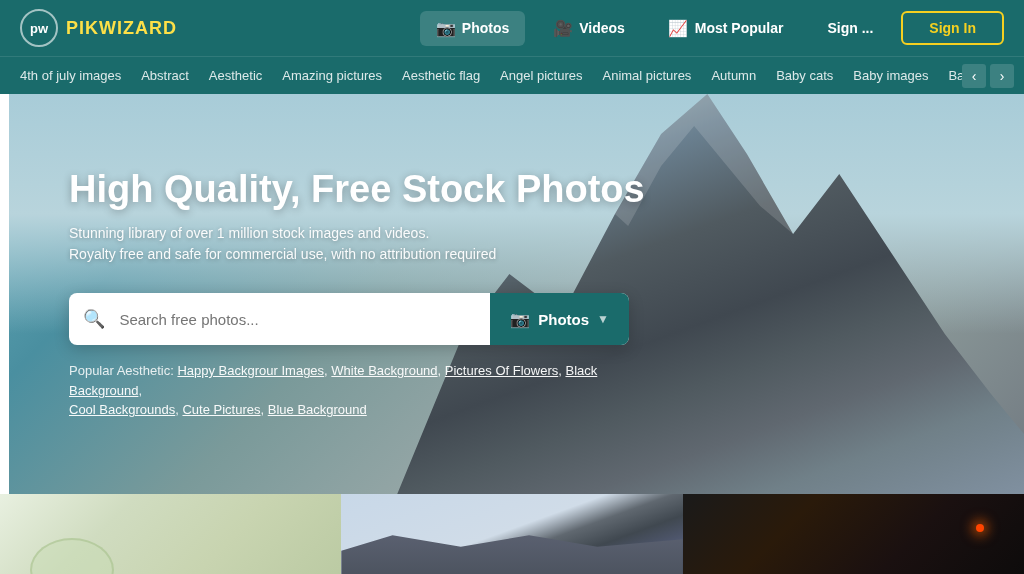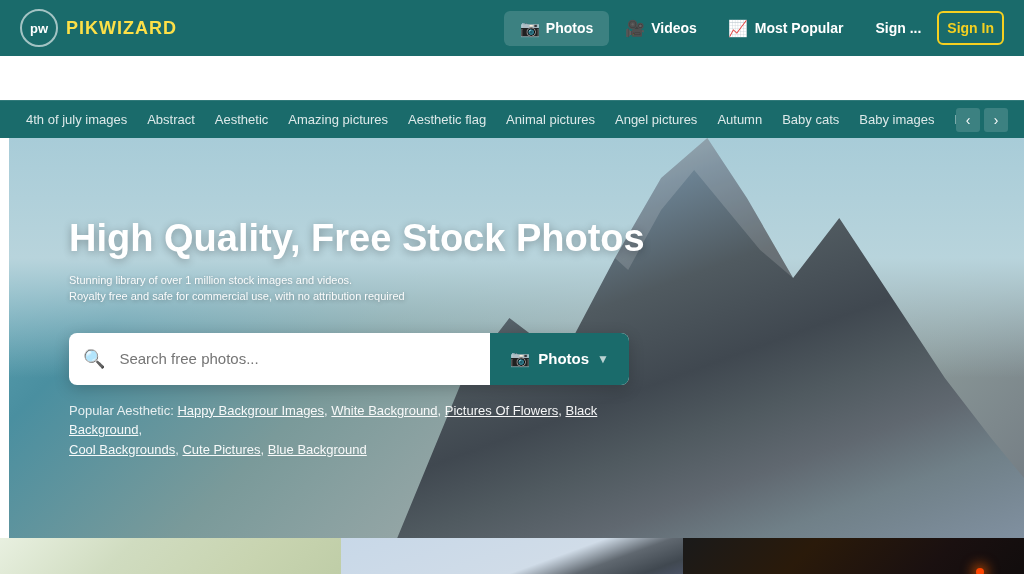--- a/index.html
+++ b/index.html
@@ -5,21 +5,21 @@
     * { margin: 0; padding: 0; box-sizing: border-box; }
     body { font-family: Arial, sans-serif; width: 1024px; overflow-x: hidden; }
 
     
     .navbar {
       background: #1a6b6b;
       display: flex;
       align-items: center;
       padding: 0 20px;
       height: 56px;
-      gap: 0;
+      gap: 12px;
     }
     .logo {
       display: flex;
       align-items: center;
       gap: 8px;
       color: white;
       text-decoration: none;
       margin-right: 20px;
     }
     .logo-circle {
@@ -60,37 +60,36 @@
     .nav-btn .btn-icon {
       font-size: 16px;
     }
     .nav-btn.photos-btn .btn-icon { color: #f5d020; }
     .nav-btn.videos-btn .btn-icon { color: #e05555; }
     .nav-btn.popular-btn .btn-icon { color: #7ec8a0; }
     .signin-btn {
       background: transparent;
       border: 2px solid #f5d020;
       color: #f5d020;
-      padding: 7px 8px;
+      padding: 7px 26px;
       border-radius: 6px;
       cursor: pointer;
       font-size: 14px;
       font-weight: 600;
     }
 
     
     .category-bar {
       background: #1a6b6b;
       border-top: 1px solid rgba(255,255,255,0.1);
       display: flex;
       align-items: center;
-      padding: 0 16px;
+      padding: 0 10px;
       height: 38px;
       overflow: hidden;
-      margin-top: 44px;
     }
     .category-items {
       display: flex;
       align-items: center;
       gap: 0;
       flex: 1;
       overflow: hidden;
     }
     .category-item {
       color: rgba(255,255,255,0.85);
@@ -165,21 +164,21 @@
     }
     .hero-title {
       font-size: 38px;
       font-weight: 800;
       color: white;
       margin-bottom: 12px;
       text-shadow: 0 2px 8px rgba(0,0,0,0.3);
       max-width: 600px;
     }
     .hero-subtitle {
-      font-size: 11px;
+      font-size: 14px;
       color: rgba(255,255,255,0.95);
       margin-bottom: 28px;
       text-shadow: 0 1px 4px rgba(0,0,0,0.3);
       max-width: 520px;
       line-height: 1.5;
     }
     .search-bar {
       display: flex;
       align-items: center;
       width: 560px;
@@ -320,22 +319,22 @@
   </button>
 </nav>
 
 <div class="category-bar">
   <div class="category-items">
     <span class="category-item">4th of july images</span>
     <span class="category-item">Abstract</span>
     <span class="category-item">Aesthetic</span>
     <span class="category-item">Amazing pictures</span>
     <span class="category-item">Aesthetic flag</span>
+    <span class="category-item">Angel pictures</span>
     <span class="category-item">Animal pictures</span>
-    <span class="category-item">Angel pictures</span>
     <span class="category-item">Autumn</span>
     <span class="category-item">Baby cats</span>
     <span class="category-item">Baby images</span>
     <span class="category-item">Backgrour</span>
   </div>
   <div class="category-nav">
     <button class="cat-arrow">‹</button>
     <button class="cat-arrow">›</button>
   </div>
 </div>

